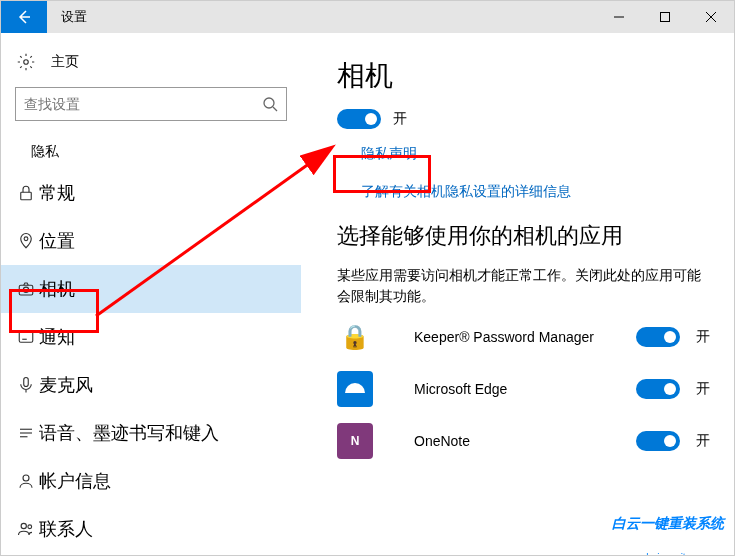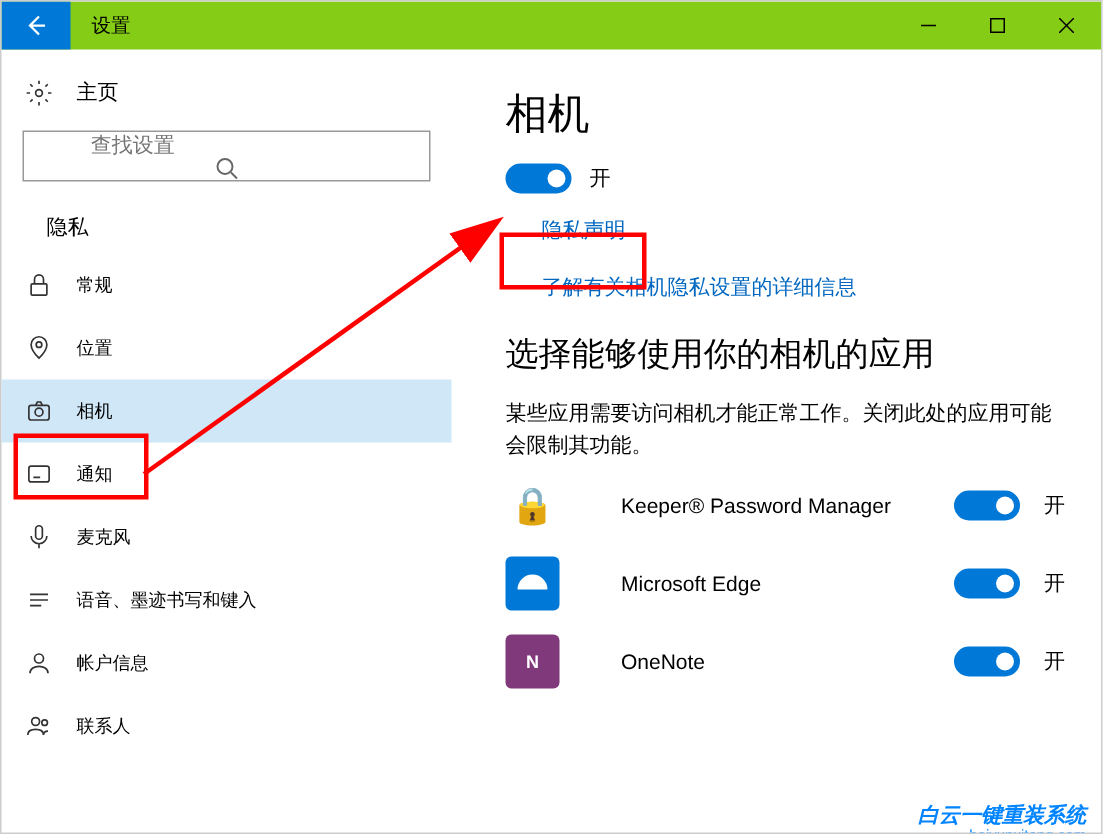--- a/index.html
+++ b/index.html
@@ -1,34 +1,34 @@
 <!DOCTYPE html>
 <html><head>
   <meta charset="utf-8">
   <style>
     * { margin: 0; padding: 0; box-sizing: border-box; font-family: "Microsoft YaHei", "Segoe UI", sans-serif; }
     body { width: 735px; height: 556px; background: #fff; position: relative; overflow: hidden; border: 1px solid #ccc; }
     
-    .titlebar { height: 32px; display: flex; align-items: center; background: #84cc16; }
+    .titlebar { height: 32px; display: flex; align-items: center; background: #e5e5e5; }
     .back-btn { width: 46px; height: 32px; background: #0078d7; color: #fff; display: flex; align-items: center; justify-content: center; }
     .back-btn svg { width: 16px; height: 16px; }
     .title { margin-left: 14px; font-size: 13px; color: #000; }
     .win-controls { margin-left: auto; display: flex; }
     .win-btn { width: 46px; height: 32px; display: flex; align-items: center; justify-content: center; color: #000; }
     .win-btn svg { width: 10px; height: 10px; }
     
     .body-area { display: flex; height: calc(100% - 32px); }
     .sidebar { width: 300px; padding: 10px 0 0 0; }
     .home-row { display: flex; align-items: center; padding: 10px 16px; gap: 16px; font-size: 14px; }
     .gear-icon { width: 18px; height: 18px; }
-    .search-box { margin: 6px 14px 14px 14px; border: 1px solid #999; height: 34px; display: flex; align-items: center; padding: 0 8px; flex-direction: column; }
+    .search-box { margin: 6px 14px 14px 14px; border: 1px solid #999; height: 34px; display: flex; align-items: center; padding: 0 8px; }
     .search-box input { flex: 1; border: none; outline: none; font-size: 14px; }
     .search-box svg { width: 16px; height: 16px; }
     .section-label { padding: 8px 30px; font-size: 14px; color: #000; }
-    .nav-item { display: flex; align-items: center; padding: 12px 16px; gap: 16px; font-size: 12px; cursor: pointer; }
+    .nav-item { display: flex; align-items: center; padding: 12px 16px; gap: 4px; font-size: 18px; cursor: pointer; }
     .nav-item svg { width: 18px; height: 18px; flex-shrink: 0; }
     .nav-item.selected { background: #d0e7f8; position: relative; }
     .red-box-nav { position: absolute; border: 3px solid #ff0000; left: 8px; top: 288px; width: 90px; height: 44px; pointer-events: none; }
     
     .main { flex: 1; padding: 24px 24px 0 36px; position: relative; }
     .main h1 { font-size: 28px; font-weight: 400; margin-bottom: 14px; }
     .desc { font-size: 14px; margin-bottom: 12px; }
     .toggle-row { display: flex; align-items: center; gap: 12px; margin-bottom: 16px; }
     .toggle { width: 44px; height: 20px; border-radius: 10px; background: #0078d7; position: relative; }
     .toggle::after { content: ""; position: absolute; width: 12px; height: 12px; background: #fff; border-radius: 50%; right: 4px; top: 4px; }
@@ -36,21 +36,21 @@
     .red-box-toggle { position: absolute; border: 3px solid #ff0000; left: 32px; top: 122px; width: 98px; height: 38px; pointer-events: none; }
     .link { color: #0067c0; font-size: 14px; display: block; margin-bottom: 20px; padding-left: 24px; }
     .main h2 { font-size: 22px; font-weight: 400; margin: 20px 0 14px 0; }
     .subdesc { font-size: 14px; color: #000; line-height: 1.5; margin-bottom: 4px; }
     .app-row { display: flex; align-items: center; padding: 8px 0; gap: 16px; }
     .app-icon { width: 36px; height: 36px; display: flex; align-items: center; justify-content: center; }
     .app-icon.keeper { font-size: 24px; }
     .app-icon.edge { background: #0078d7; border-radius: 4px; }
     .app-icon.onenote { background: #80397b; border-radius: 4px; color: #fff; font-weight: bold; font-size: 12px; display: flex; align-items: center; justify-content: center; }
     .app-name { flex: 1; font-size: 14px; margin-left: 25px; }
-    .watermark { position: absolute; right: 10px; bottom: 2px; font-size: 14px; color: #0084ff; font-style: italic; font-weight: bold; }
+    .watermark { position: absolute; right: 10px; bottom: 22px; font-size: 14px; color: #0084ff; font-style: italic; font-weight: bold; }
     .watermark-sub { position: absolute; right: 10px; bottom: -8px; font-size: 10px; color: #0084ff; }
     
     .arrow-svg { position: absolute; pointer-events: none; left: 85px; top: 135px; z-index: 10; }
   </style>
 </head>
 <body>
 
 <div class="titlebar">
   <div class="back-btn">
     <svg viewBox="0 0 16 16" fill="none" stroke="#fff" stroke-width="1.5">

